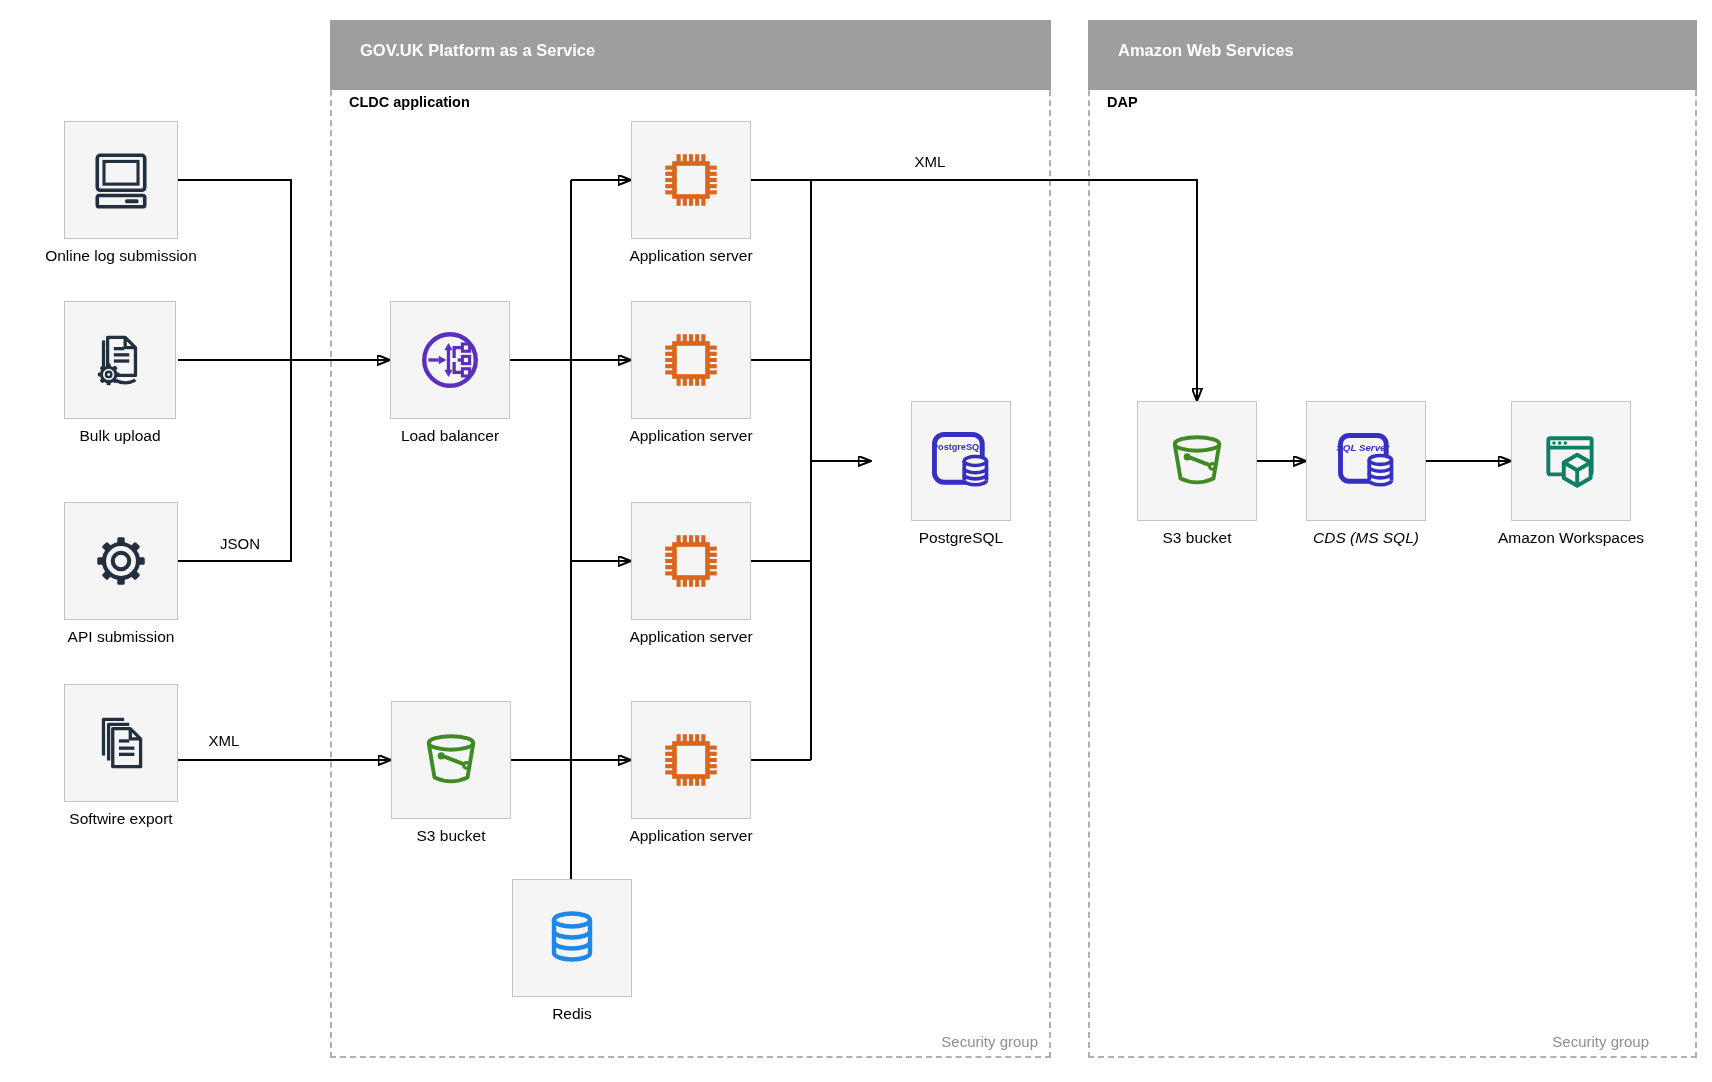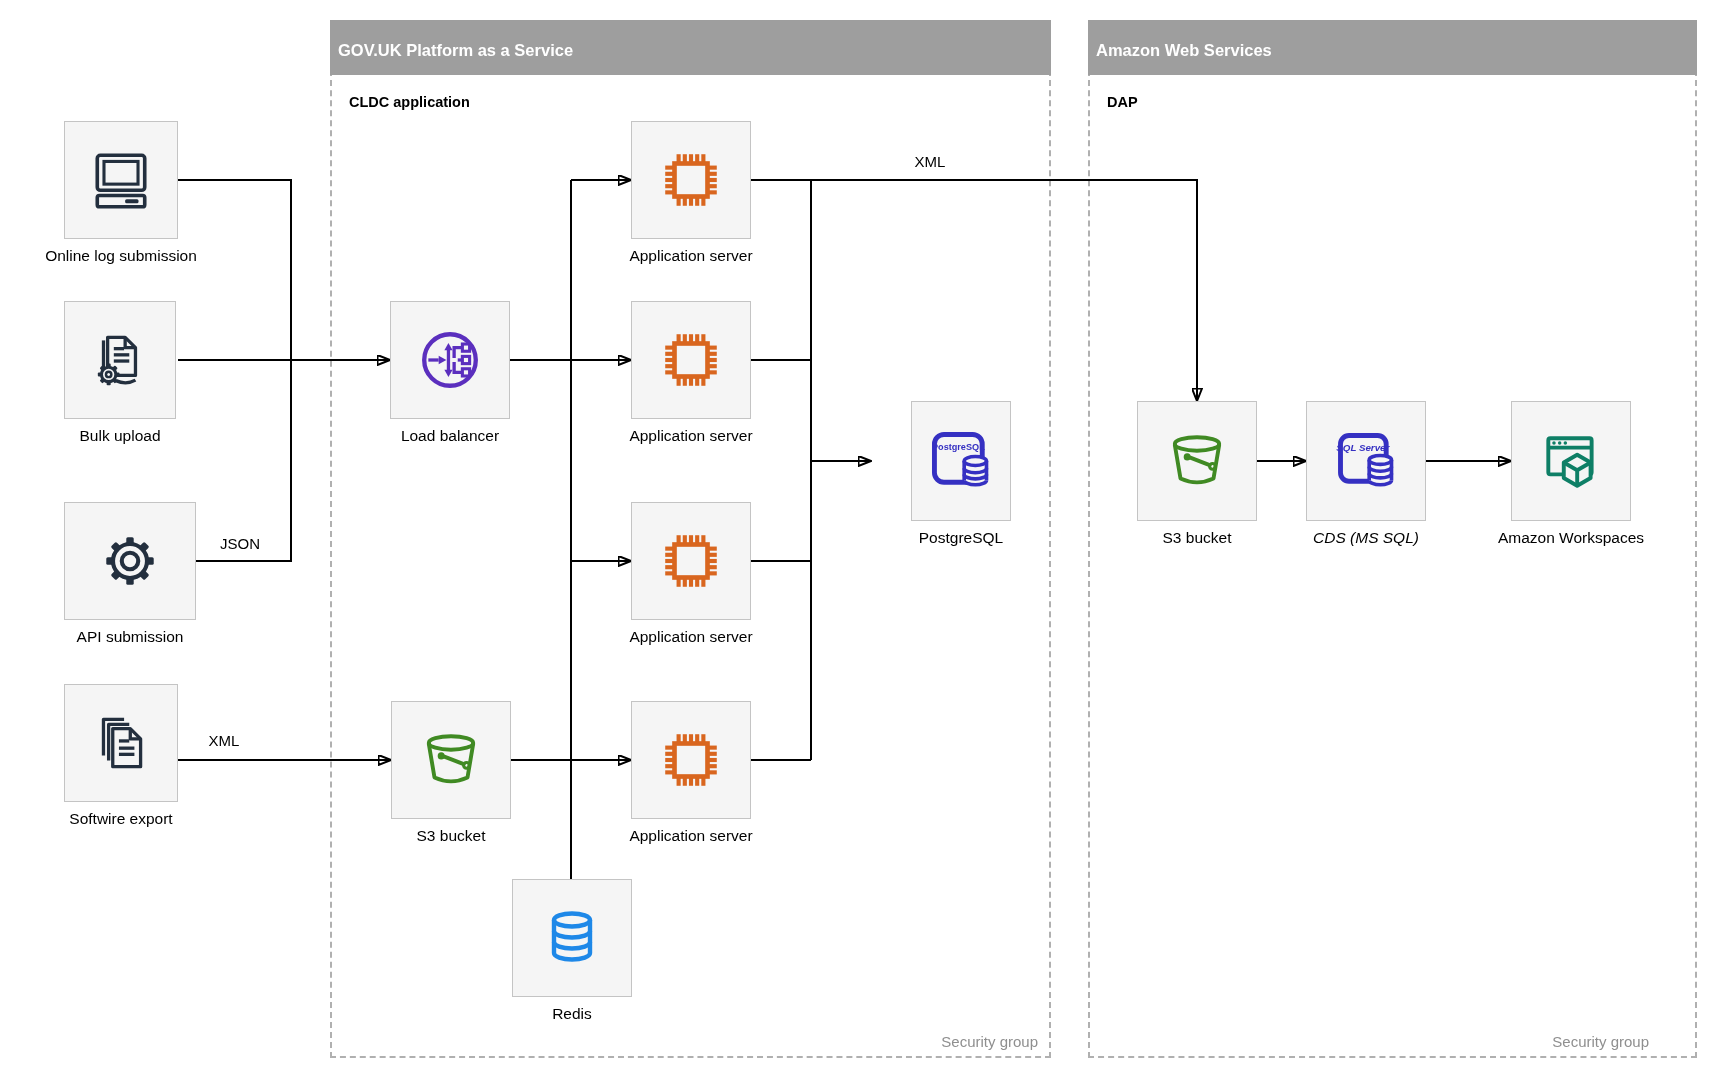--- a/index.html
+++ b/index.html
@@ -1,22 +1,22 @@
 <!DOCTYPE html>
 <html style="--header_bg: #9e9e9e; --dark: #232f3e; --purple: #5b2fbe; --orange: #d9661f; --green: #408a23; --blue_db: #3530c2; --redis_blue: #1e88e8; --teal: #0e7f66;"><head>
 <meta charset="utf-8">
 <style>
   html,body{margin:0;padding:0;background:#ffffff;}
   #stage{position:relative;width:1712px;height:1082px;background:#ffffff;overflow:hidden;
          font-family:"Liberation Sans", sans-serif;}
   .wires{position:absolute;left:0;top:0;}
   .wires path{stroke:#000;stroke-width:2;fill:none;}
   .container{position:absolute;border:2px dashed #b0b0b0;box-sizing:border-box;background:transparent;}
-  .chdr{position:absolute;left:-2px;top:-2px;right:-2px;height:55px;background:var(--header_bg,#9e9e9e);
-        color:#ffffff;font-weight:bold;font-size:16.5px;line-height:60px;padding-left:8px;}
+  .chdr{position:absolute;left:-2px;top:-2px;right:-2px;height:70px;background:var(--header_bg,#9e9e9e);
+        color:#ffffff;font-weight:bold;font-size:16.5px;line-height:60px;padding-left:30px;}
   .csub{position:absolute;left:17px;top:72px;font-weight:bold;font-size:14.5px;color:#000;}
   .cfoot{position:absolute;bottom:6px;font-size:15px;color:#8f8f8f;}
   .node{position:absolute;}
   .nbox{position:absolute;inset:0;background:#f5f5f5;border:1.5px solid #c4c4c4;box-sizing:border-box;
         display:flex;align-items:center;justify-content:center;}
   .nlabel{position:absolute;top:calc(100% + 8px);left:50%;transform:translateX(-50%);
           white-space:nowrap;font-size:15.5px;color:#000;}
   .elabel{position:absolute;transform:translate(-50%,-50%);font-size:15px;color:#000;white-space:nowrap;}
   svg text{font-family:"Liberation Sans", sans-serif;}
   .ic{display:block;}
@@ -101,21 +101,21 @@
             <rect x="-2" y="-10.5" width="4" height="21" rx="1" transform="rotate(135)"></rect>
           </g>
           <circle r="7" fill="#f5f5f5" stroke="currentColor" stroke-width="3"></circle>
           <circle r="2.6" fill="none" stroke="currentColor" stroke-width="2.4"></circle>
         </g>
       </svg>
     </div>
     <div class="nlabel">Bulk upload</div>
   </div>
 
-  <div class="node" style="left:64px;top:502px;width:132px;height:118px;color:var(--dark);">
+  <div class="node" style="left:64px;top:502px;width:114px;height:118px;color:var(--dark);">
     <div class="nbox">
       <svg class="ic" width="66" height="66" viewBox="0 0 64 64">
         <g transform="translate(32,32)">
           <g fill="currentColor">
             <rect x="-3.6" y="-23" width="7.2" height="46" rx="1.5"></rect>
             <rect x="-3.6" y="-23" width="7.2" height="46" rx="1.5" transform="rotate(45)"></rect>
             <rect x="-3.6" y="-23" width="7.2" height="46" rx="1.5" transform="rotate(90)"></rect>
             <rect x="-3.6" y="-23" width="7.2" height="46" rx="1.5" transform="rotate(135)"></rect>
           </g>
           <circle r="16.5" fill="#f5f5f5" stroke="currentColor" stroke-width="4"></circle>

